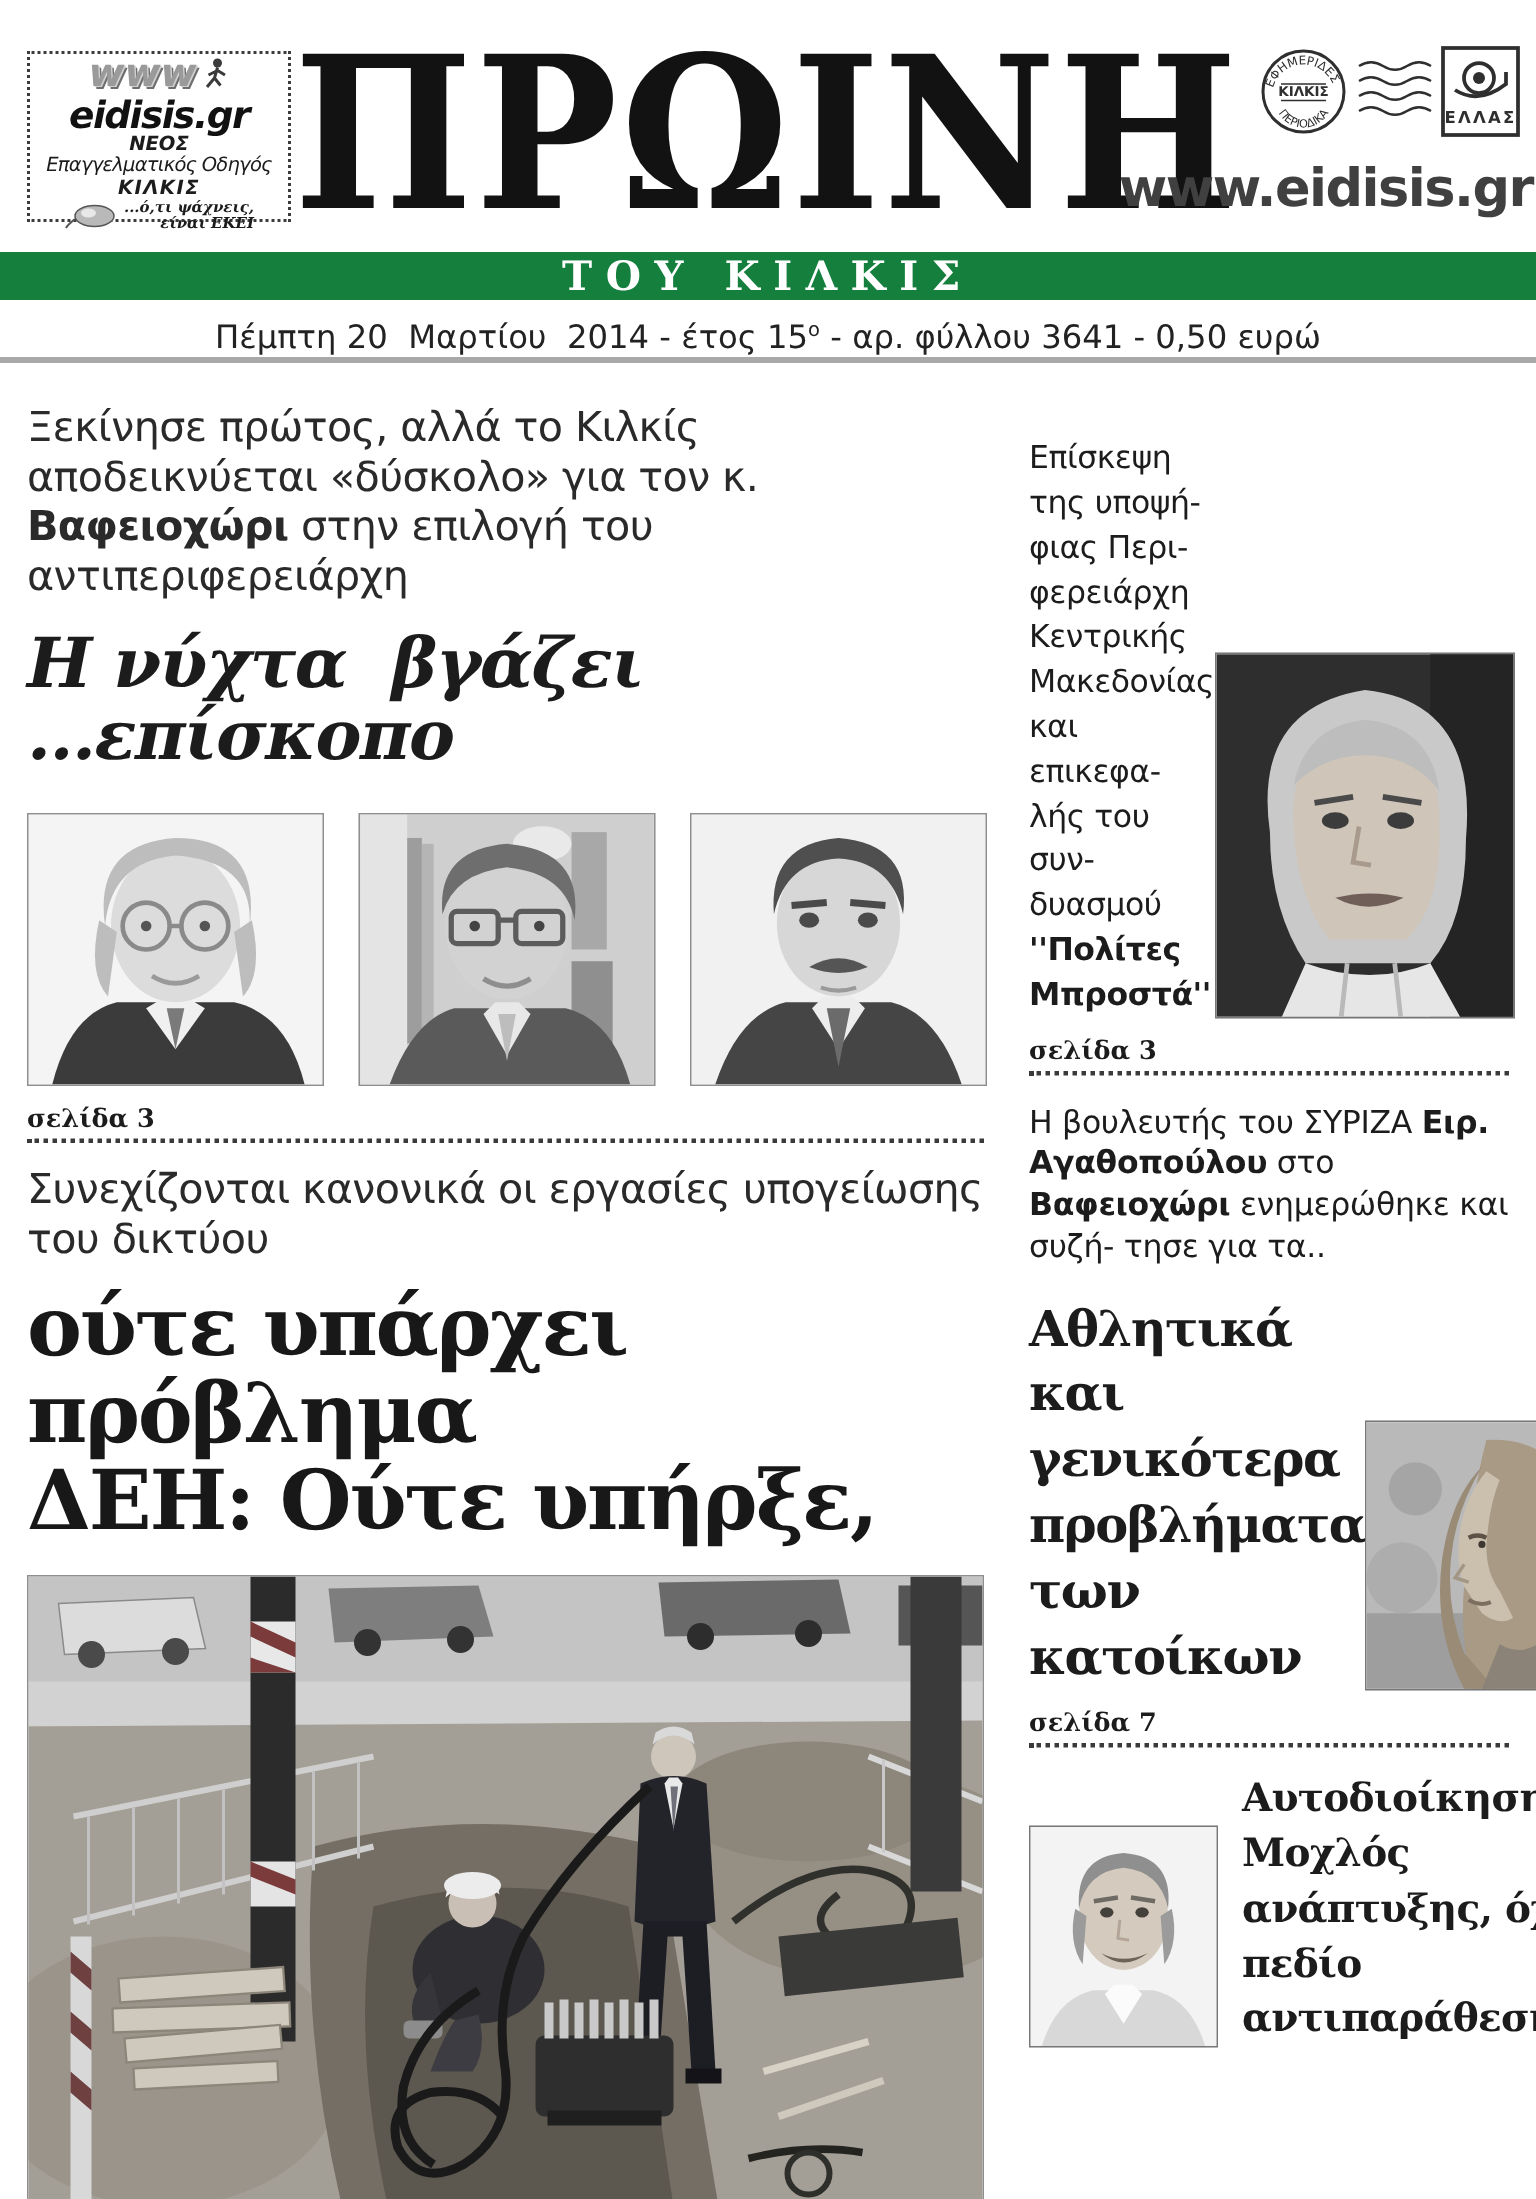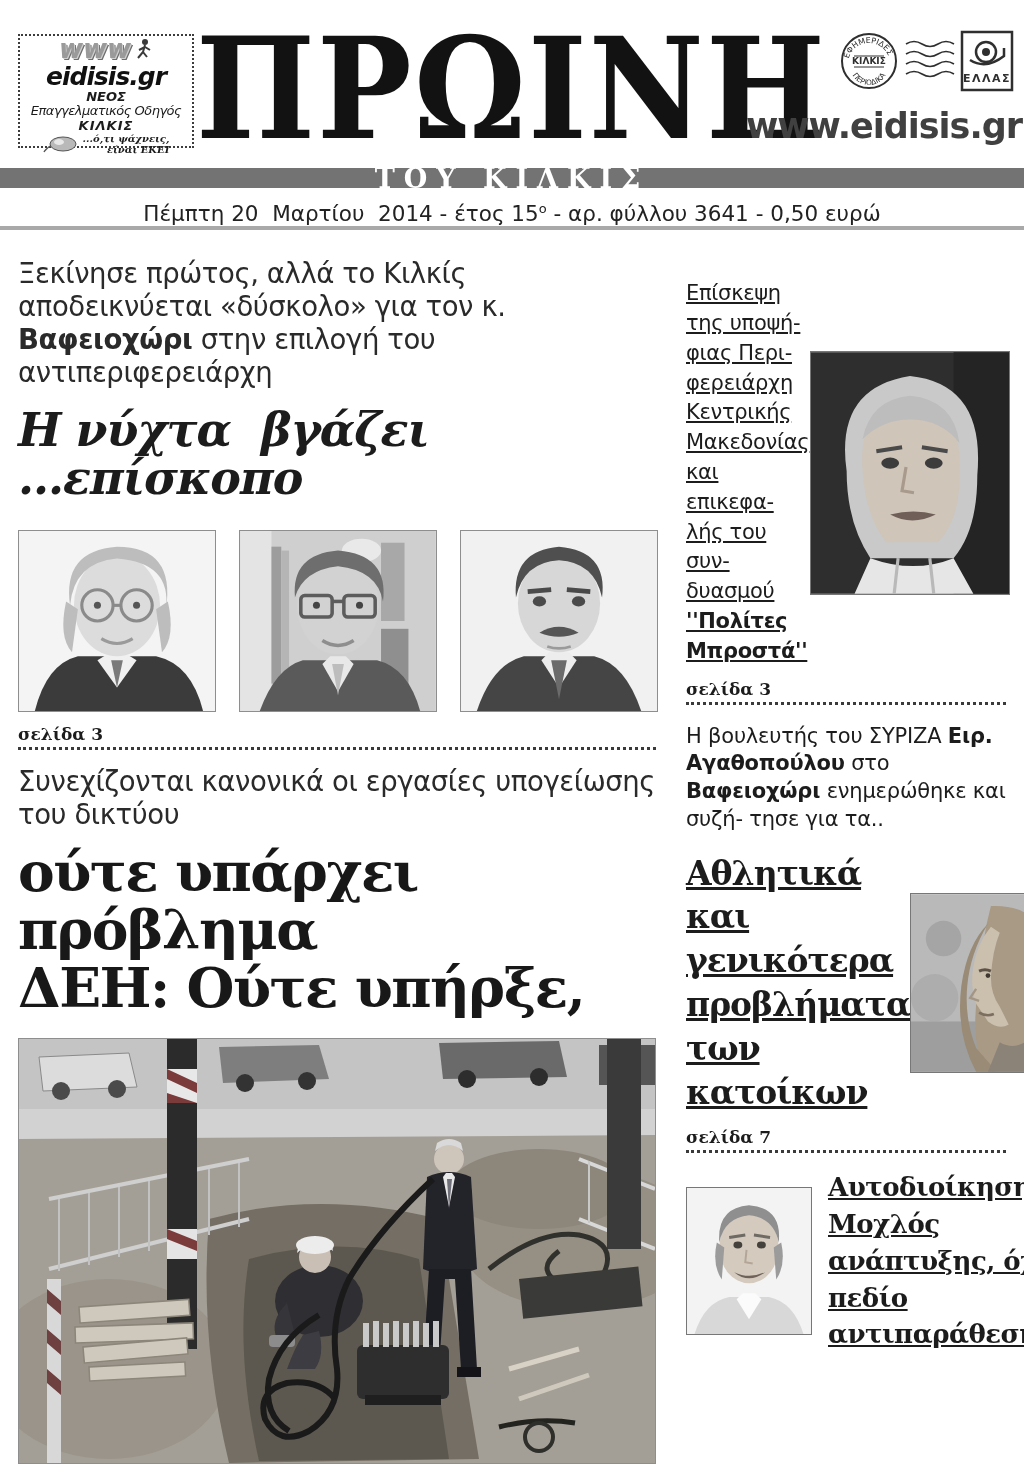--- a/index.html
+++ b/index.html
@@ -20,21 +20,21 @@
   .logo-l3{font:italic bold 13px "DejaVu Sans",sans-serif;line-height:15px;letter-spacing:1px;}
   .tag-row{display:flex;align-items:center;justify-content:center;gap:4px;margin-top:0px;}
   .tagline{font:italic bold 10px "DejaVu Serif",serif;line-height:11px;text-align:right;}
   .masthead{position:absolute;left:196px;width:628px;top:22px;text-align:center;
             font-family:"DejaVu Serif",serif;font-weight:bold;font-size:126px;line-height:120px;
             letter-spacing:2px;color:#121212;transform:scaleY(1.12);transform-origin:top;}
   .stamps{position:absolute;right:10px;top:30px;display:flex;align-items:flex-start;gap:4px;}
   .watermark{position:absolute;right:2px;top:106px;font:bold 35px "DejaVu Sans",sans-serif;
              color:#404040;letter-spacing:-1px;}
 
-  .title-bar{margin:0;height:20px;background:#737373;display:flex;align-items:center;justify-content:center;}
+  .title-bar{margin:0;height:32px;background:#15803d;display:flex;align-items:center;justify-content:center;}
   .title-bar span{font:bold 27px "DejaVu Serif",serif;color:#fff;letter-spacing:9px;}
   .dateline{text-align:center;font-size:21.5px;color:#222;padding:13px 0 0;white-space:pre-wrap;}
   .dateline sup{font-size:13px;}
   .rule{height:4px;background:#a9a9a9;margin:0 0 27px 0;}
 
   
   .columns{display:flex;gap:30px;align-items:flex-start;}
   .col-left{width:638px;flex:none;}
   .col-right{flex:1;min-width:0;}
 
@@ -42,21 +42,21 @@
   .headline-italic{font-family:"DejaVu Serif",serif;font-style:italic;font-weight:bold;
                    font-size:46px;line-height:1.05;letter-spacing:-1px;margin:17px 0 27px;white-space:pre-wrap;}
   .photo-row{display:flex;gap:23px;}
   .photo-frame{border:1px solid #8e8e8e;line-height:0;background:#eee;}
   .page-label{font:bold 17px "DejaVu Serif",serif;margin:12px 0 3px;}
   .dotted{border-bottom:3px dotted #3a3a3a;height:0;margin-bottom:15px;}
   .headline-deh{font-family:"DejaVu Serif",serif;font-weight:bold;font-size:55px;line-height:1.06;
                 letter-spacing:-1.5px;margin:12px 0 20px;color:#181818;}
 
   .r-h1{font:bold 31px "DejaVu Sans",sans-serif;line-height:1.27;letter-spacing:-0.5px;}
-  .r-row{display:flex;align-items:center;text-decoration:underline;}
+  .r-row{display:flex;align-items:flex-end;}
   .r-body{width:120px;font-size:21px;line-height:1.42;letter-spacing:-0.3px;}
   .r-intro{font-size:21px;line-height:1.32;letter-spacing:-0.2px;}
   .serif-h{font-family:"DejaVu Serif",serif;font-weight:bold;}
   .r-h2{font-size:33px;line-height:1.33;letter-spacing:-1px;}
   .r-h3{font-size:26px;line-height:1.42;letter-spacing:-0.5px;}
   b{font-weight:bold;}
 </style>
 </head>
 <body>
 

